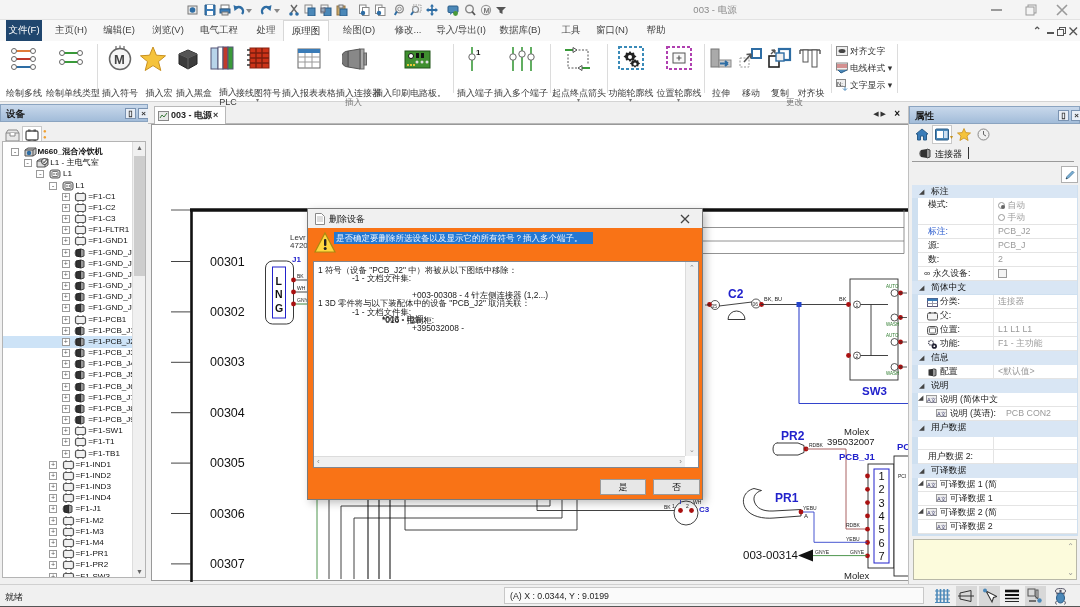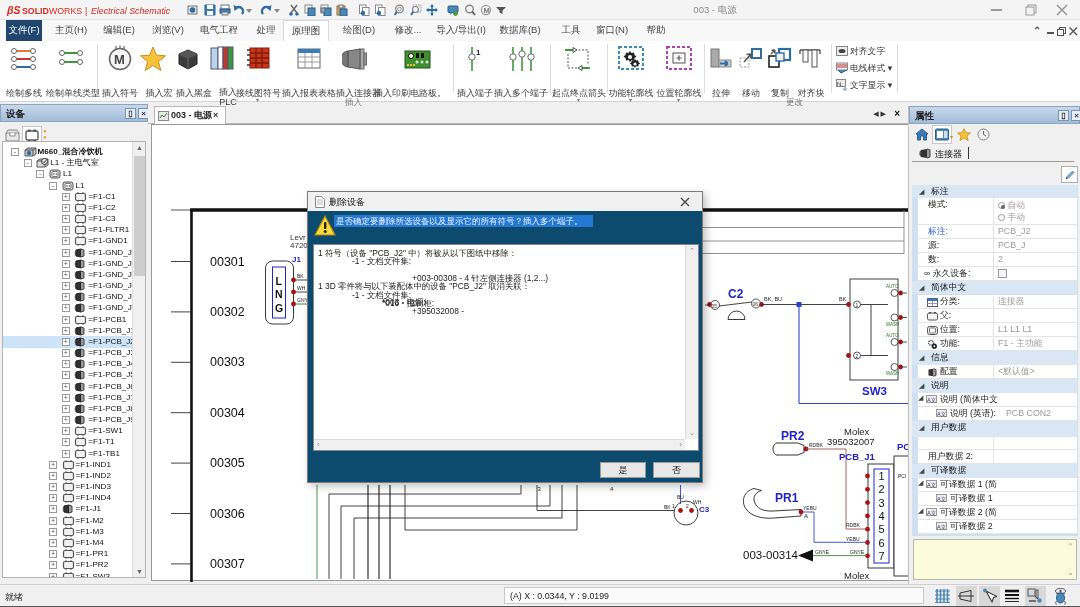--- a/index.html
+++ b/index.html
@@ -17,28 +17,20 @@
 .trow { position:absolute; left:0; height:12px; white-space:nowrap; font-size:8.8px; line-height:12px; color:#111; }
 .pm { position:absolute; top:2px; width:8px; height:8px; border:1px solid #9a9a9a; background:#fff; font-size:7px; line-height:6px; text-align:center; color:#555; font-family:"Liberation Mono",monospace; }
 .prow { position:absolute; left:6px; right:1px; background:#fff; border-bottom:1px solid #e4e4e4; font-size:8.8px; color:#222; }
 .psec { position:absolute; left:0; right:1px; background:#d9e6f4; font-size:8.8px; color:#111; line-height:13px; }
 .pval { position:absolute; left:75px; top:0; bottom:0; border-left:1px solid #e4e4e4; padding-left:4px; color:#9a9a9a; line-height:13px; white-space:nowrap; }
 .plab { position:absolute; left:10px; top:0; line-height:13px; white-space:nowrap; }
 .sarr { color:#444; font-size:7px; }
 </style></head>
 <body>
 <div class="a" style="left:0;top:0;width:1080px;height:20px;background:#f4f4f4;border-bottom:1px solid #e2e2e2;">
-<div class="a" style="left:7px;top:3px;width:330px;height:14px;">
-<svg width="330" height="14">
-<text x="0" y="11" font-size="10.5" font-style="italic" font-weight="bold" fill="#d5281e" font-family="Liberation Sans">βS</text>
-<text x="15" y="10.5" font-size="8.8" font-weight="bold" fill="#d5281e" font-family="Liberation Sans">SOLID<tspan font-weight="normal">WORKS</tspan></text>
-<text x="78" y="10.5" font-size="8.8" fill="#d5281e">|</text>
-<text x="84" y="10.5" font-size="8.8" font-style="italic" fill="#d5281e">Electrical Schematic</text>
-</svg>
-    </div>
 <svg class="tb-ico" style="left:187px" viewBox="0 0 12 12">
       <rect x="1" y="2" width="9" height="8" fill="#e8e8e8" stroke="#777"></rect>
       <circle cx="5.5" cy="6" r="2.8" fill="#2e6da4"></circle>
     </svg>
 <svg class="tb-ico" style="left:204px" viewBox="0 0 12 12">
       <path d="M1 1h10v10H1z" fill="#3a7cb8" stroke="#2a5c88"></path>
       <rect x="3" y="1" width="6" height="4" fill="#fff"></rect>
       <rect x="3" y="7" width="6" height="4" fill="#fff"></rect>
     </svg>
 <svg class="tb-ico" style="left:219px" viewBox="0 0 12 12">
@@ -1107,21 +1099,21 @@
     </svg>
 <svg class="a" style="left:1052px;top:2px" width="17" height="18">
       <ellipse cx="8.5" cy="4" rx="5" ry="2.5" fill="none" stroke="#556"></ellipse>
       <circle cx="8.5" cy="4" r="1.2" fill="#556"></circle>
       <path d="M4 7 Q8.5 4.5 13 7" fill="none" stroke="#556"></path>
       <ellipse cx="8.5" cy="11" rx="4" ry="5" fill="#4b88b8" stroke="#2a5c88"></ellipse>
       <path d="M4.5 14 Q2.5 16 4.5 17.5 M12.5 14 Q14.5 16 12.5 17.5" stroke="#556" fill="none"></path>
     </svg>
 <div class="a" style="left:0;top:21px;width:1080px;height:2px;background:#555;"></div>
 </div>
-<div class="a" style="left:307px;top:191px;width:396px;height:292px;background:#0c4a6e;border:1px solid #7a7a7a;box-shadow:3px 3px 8px rgba(0,0,0,0.25);">
+<div class="a" style="left:307px;top:208px;width:396px;height:292px;background:#f97316;border:1px solid #7a7a7a;box-shadow:3px 3px 8px rgba(0,0,0,0.25);">
 <div class="a" style="left:0;top:0;right:0;height:19px;background:#f0f0f0;">
 <svg style="position:absolute;left:7px;top:4px" width="10" height="12">
         <path d="M0.5 0.5 H6.5 L9.5 3.5 V11.5 H0.5 Z" fill="#fff" stroke="#888"></path>
         <path d="M2 4 H8 M2 6 H8 M2 8 H8" stroke="#bbb"></path>
       </svg>
 <span style="position:absolute;left:21px;top:4px;font-size:9px;color:#1a1a1a;">删除设备</span>
 <svg style="position:absolute;right:12px;top:5px" width="10" height="10">
         <path d="M1 1 L9 9 M9 1 L1 9" stroke="#444" stroke-width="1.3"></path>
       </svg>
 </div>

